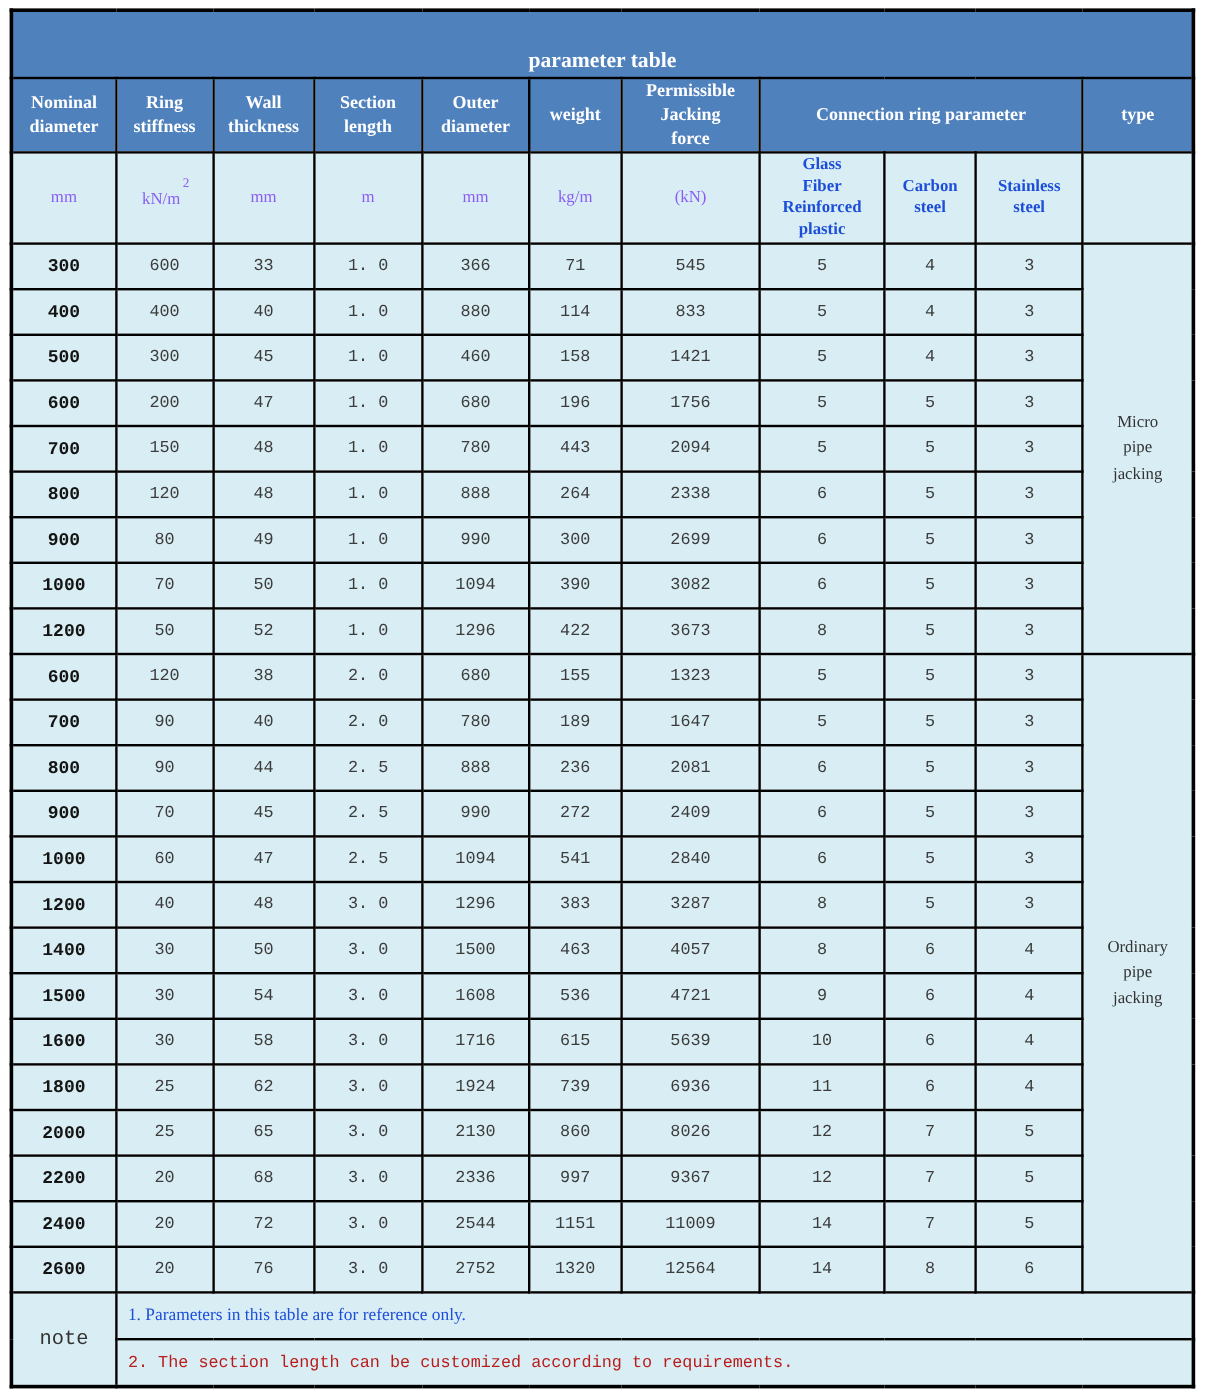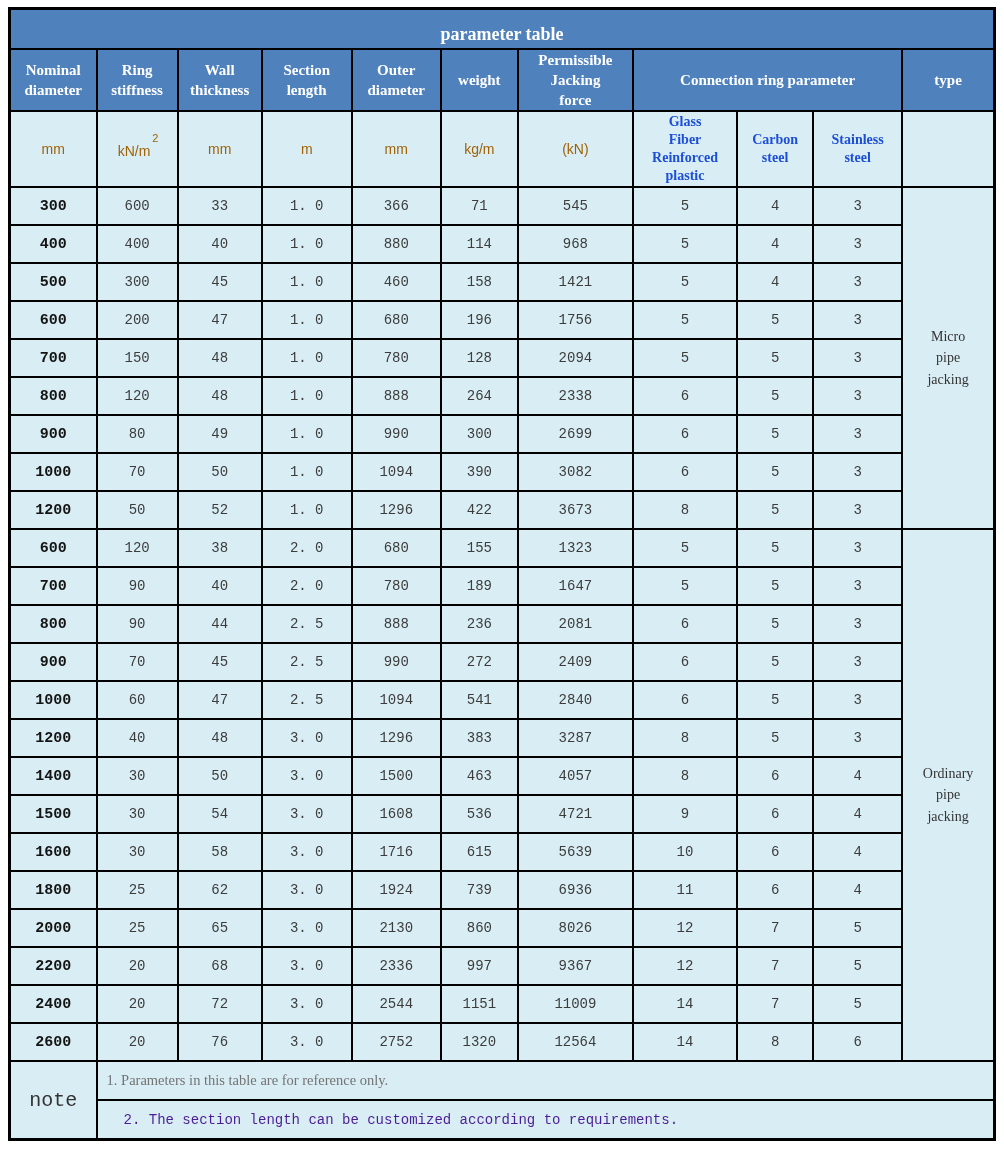--- a/index.html
+++ b/index.html
@@ -2,46 +2,46 @@
 <html><head>
 <meta charset="utf-8">
 <style>
   html,body { margin:0; padding:0; background:#ffffff; }
   body { width:1004px; height:1160px; font-family:"Liberation Serif", serif; }
   .wrap { padding:7px 8px; }
   table { border-collapse:collapse; table-layout:fixed; width:988px; border:3px solid #000; }
   td { border:2px solid #000; background:#d9eef4; text-align:center; vertical-align:middle;
        overflow:hidden; padding:0; }
   
-  tr.title-row { height:40px; }
+  tr.title-row { height:56px; }
   tr.title-row td { background:#4f81bd; color:#ffffff; font-weight:bold; font-size:18px;
        vertical-align:bottom; padding-bottom:3px; font-family:"Liberation Serif", serif; }
   
   tr.head-row { height:62px; }
   td.head { background:#4f81bd; color:#ffffff; font-weight:bold; font-size:15px;
        line-height:1.35; font-family:"Liberation Serif", serif; }
   
   tr.unit-row { height:76px; }
-  td.unit { font-family:Liberation Sans, sans-serif; font-size:14px; color:#a16207; }
+  td.unit { font-family:Liberation Serif, serif; font-size:14px; color:#8b5cf6; }
   td.unit sup { font-size:11px; position:relative; top:-8px; left:2px; }
   td.subhead { font-family:"Liberation Serif", serif; font-weight:bold; font-size:14px;
        color:#1d4ed8; line-height:1.3; }
   
   tr.data-row { height:38px; }
   td.data { font-family:"Liberation Mono", monospace; font-size:14px; color:#3c3c3c; }
   td.data.first { font-weight:bold; color:#141414; font-size:15px; }
   td.type-cell { font-family:"Liberation Serif", serif; font-size:14px; color:#333333;
        line-height:1.55;margin-top:28px; }
   
   tr.note-row { height:39px; }
-  td.note-label { font-family:"Liberation Mono", monospace; font-size:20px; color:#333333; }
+  td.note-label { font-family:"Liberation Mono", monospace; font-size:17px; color:#333333; }
   td.note1 { text-align:left; padding-left:9px; font-family:"Liberation Serif", serif;
-       font-size:14.5px; color:#737373; }
-  td.note2 { text-align:left; padding-left:26px; font-family:"Liberation Mono", monospace;
-       font-size:14px; color:#4c1d95;margin-top:40px; }
+       font-size:14.5px; color:#1d4ed8; }
+  td.note2 { text-align:left; padding-left:9px; font-family:"Liberation Mono", monospace;
+       font-size:14px; color:#b91c1c;margin-top:40px; }
 </style>
 </head>
 <body>
 
 <div class="wrap">
   <table>
     <colgroup>
       <col style="width:87px">
         <col style="width:81px">
         <col style="width:84px">
@@ -95,21 +95,21 @@
           <td class="data">3</td>
           <td class="type-cell" rowspan="9">Micro<br>pipe<br>jacking</td>
         </tr>
         <tr class="data-row">
           <td class="data first">400</td>
           <td class="data">400</td>
           <td class="data">40</td>
           <td class="data">1. 0</td>
           <td class="data">880</td>
           <td class="data">114</td>
-          <td class="data">968</td>
+          <td class="data">833</td>
           <td class="data">5</td>
           <td class="data">4</td>
           <td class="data">3</td>
         </tr>
         <tr class="data-row">
           <td class="data first">500</td>
           <td class="data">300</td>
           <td class="data">45</td>
           <td class="data">1. 0</td>
           <td class="data">460</td>
@@ -130,21 +130,21 @@
           <td class="data">5</td>
           <td class="data">5</td>
           <td class="data">3</td>
         </tr>
         <tr class="data-row">
           <td class="data first">700</td>
           <td class="data">150</td>
           <td class="data">48</td>
           <td class="data">1. 0</td>
           <td class="data">780</td>
-          <td class="data">128</td>
+          <td class="data">443</td>
           <td class="data">2094</td>
           <td class="data">5</td>
           <td class="data">5</td>
           <td class="data">3</td>
         </tr>
         <tr class="data-row">
           <td class="data first">800</td>
           <td class="data">120</td>
           <td class="data">48</td>
           <td class="data">1. 0</td>

